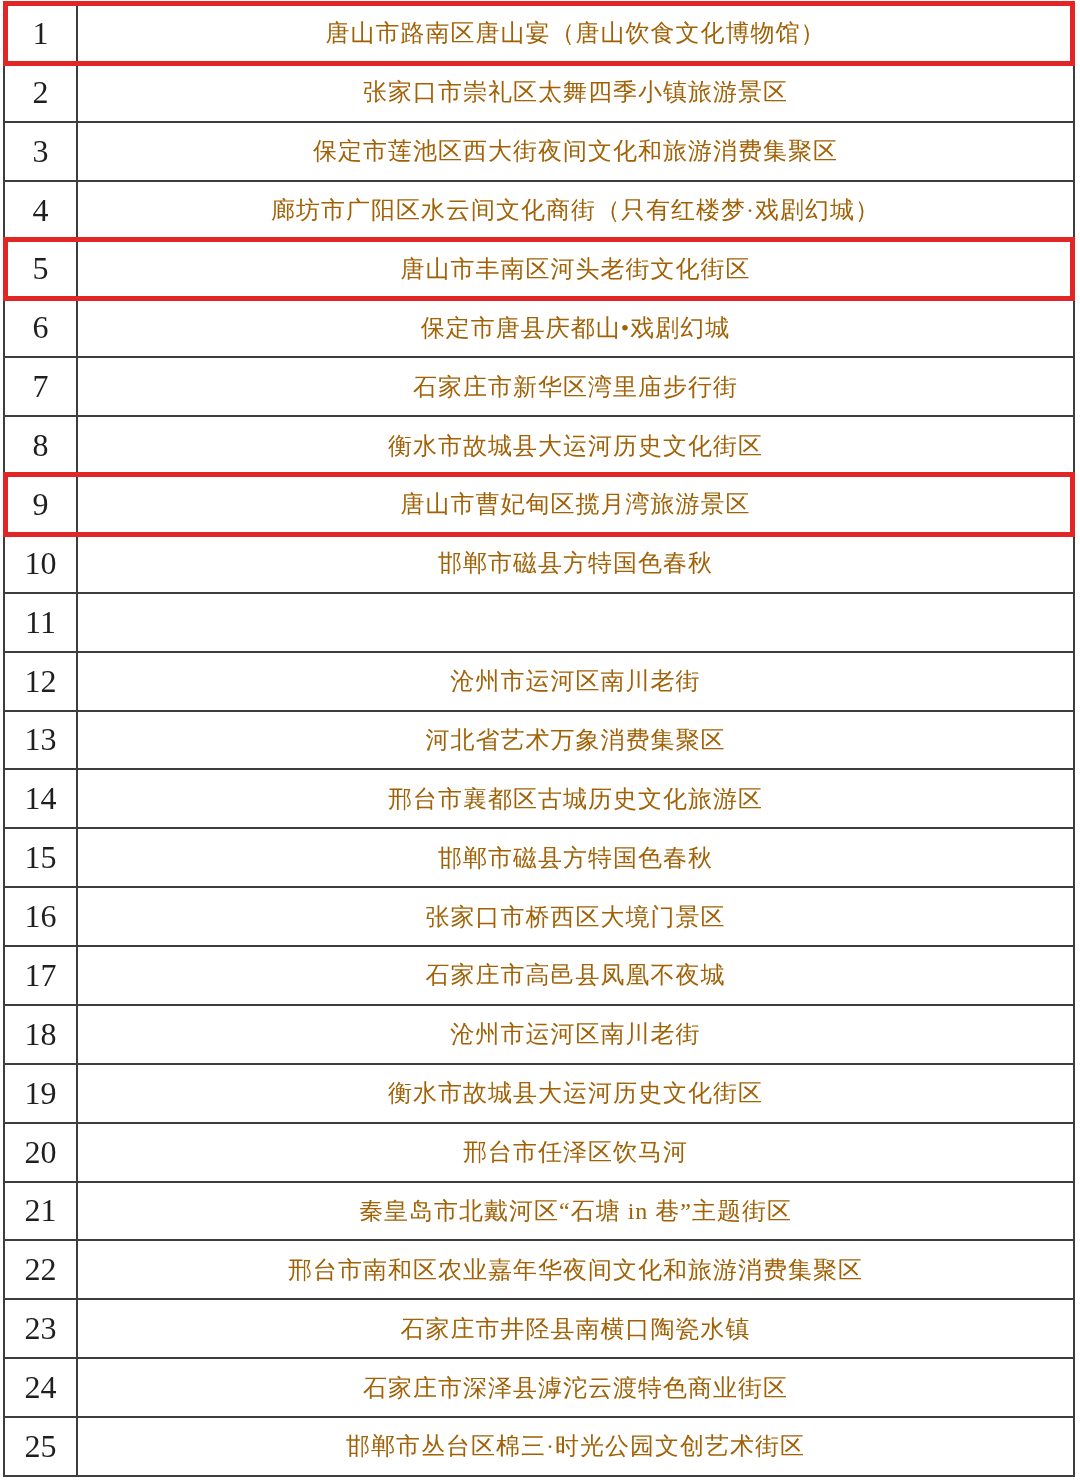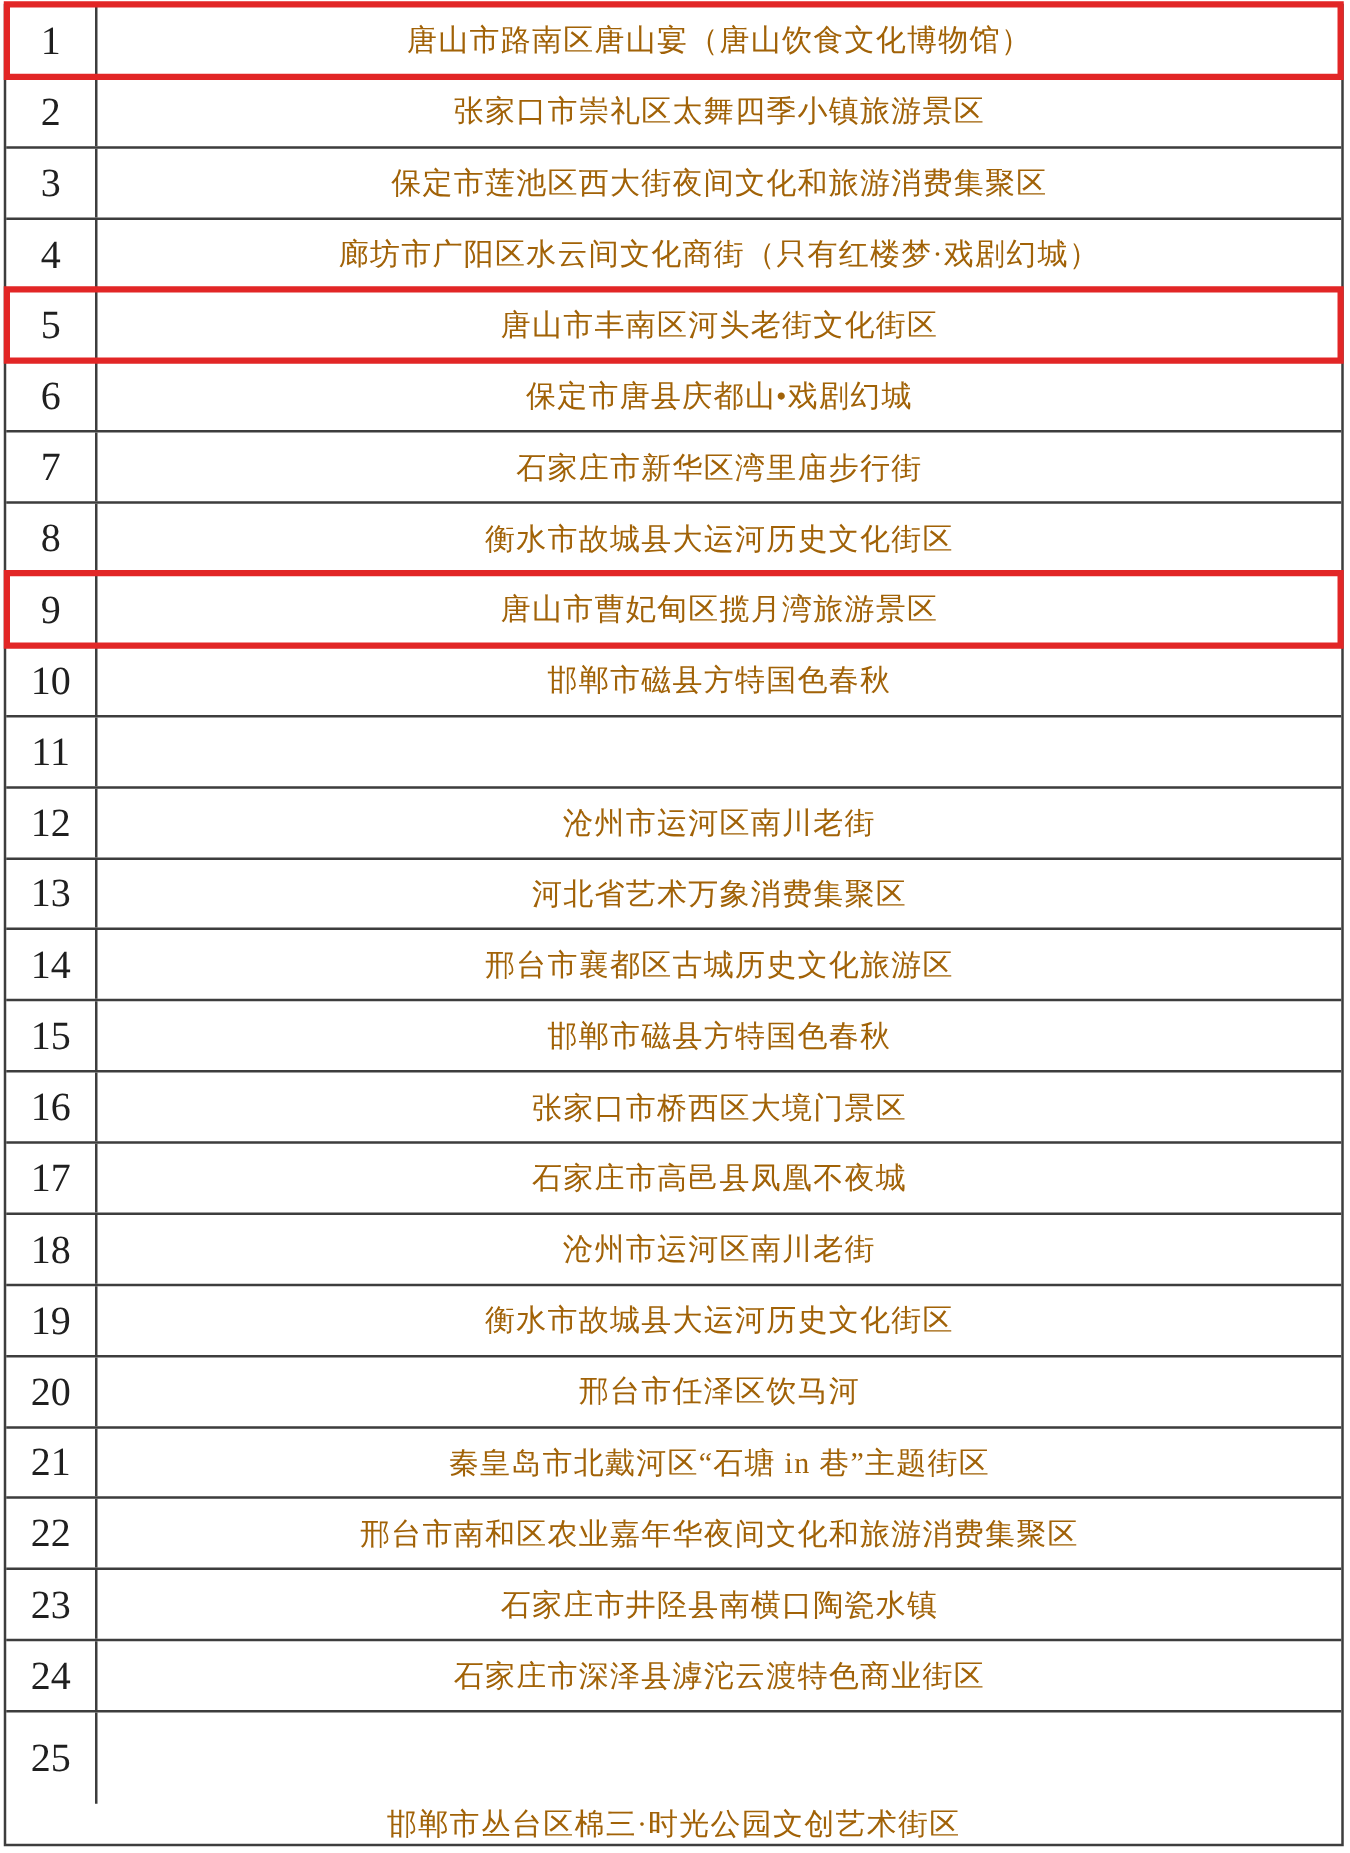--- a/index.html
+++ b/index.html
@@ -28,21 +28,20 @@
   }
   .row {
     flex: 1 1 0;
     display: flex;
     position: relative;
     border-bottom: 2px solid #3d3d3d;
     box-sizing: border-box;
   }
   .row:last-child {
     border-bottom: none;
-    flex-direction: column;
   }
   .cell-num {
     width: 73px;
     flex: 0 0 73px;
     border-right: 2px solid #3d3d3d;
     box-sizing: border-box;
     display: flex;
     align-items: center;
     justify-content: center;
     font-size: 32px;

